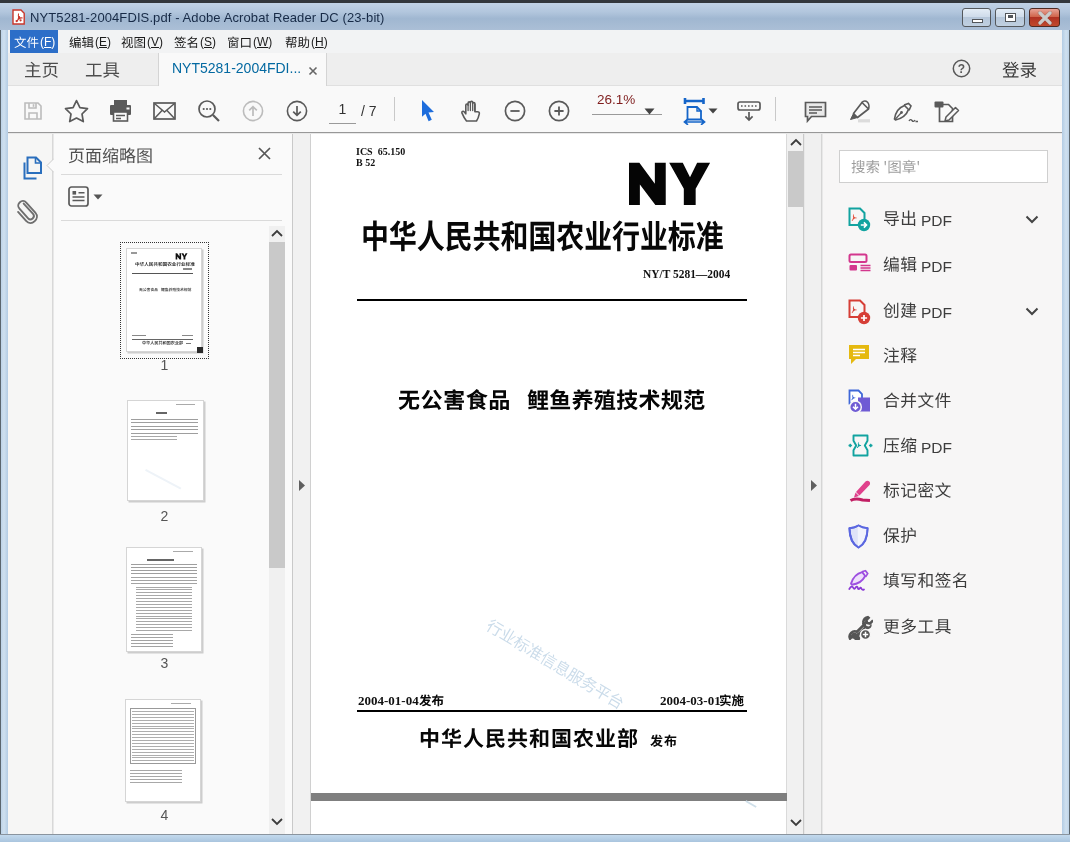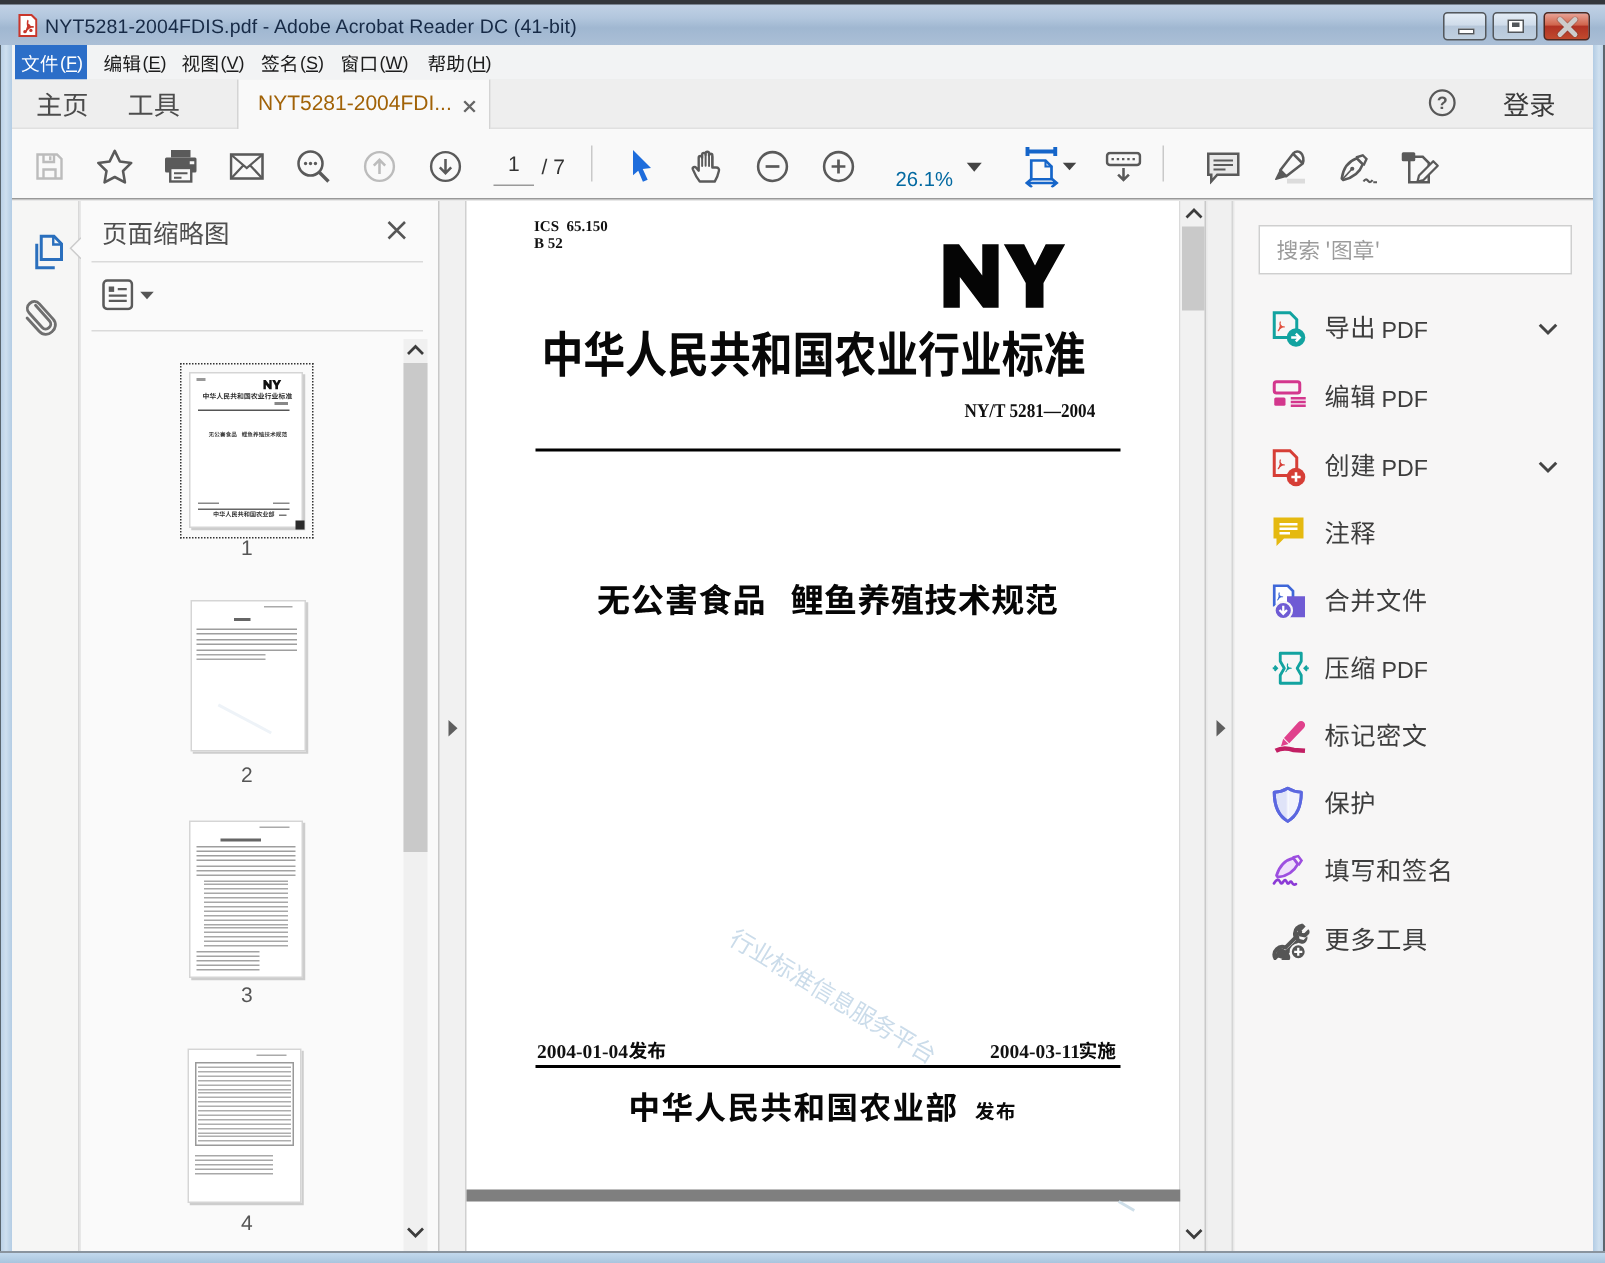--- a/index.html
+++ b/index.html
@@ -13,21 +13,21 @@
 <div class="a" style="left:0;top:30px;width:8px;height:812px;background:linear-gradient(90deg,#5b666e 0,#5b666e 1px,#bdd3e8 1px,#cfe0ef 4px,#b3cce4 8px)"></div>
 <div class="a" style="left:1062px;top:30px;width:8px;height:812px;background:linear-gradient(270deg,#5b666e 0,#5b666e 1px,#bdd3e8 1px,#cfe0ef 4px,#b3cce4 8px)"></div>
 <div class="a" style="left:0;top:834px;width:1070px;height:8px;background:linear-gradient(180deg,#8a949e 0,#8a949e 1px,#c3d9ed 1px,#b7d0e6 55%,#a9c4de 100%)"></div>
 <svg class="a" style="left:12px;top:9px" width="13" height="16" viewBox="0 0 13 16">
 <path d="M1 1h8l3.2 3.2V15H1z" fill="#fff" stroke="#c9372c" stroke-width="1.4"></path>
 <path d="M6.5 4.2c.5 0 .8.9.3 2.3.6 1 1.4 1.7 2.2 1.9.9-.1 1.6 0 1.7.5.1.5-.6.8-1.8.6-.9.4-1.8.9-2.5 1.6-.5 1.2-1.2 2-1.8 1.8-.5-.2-.4-1 .6-1.9.3-.8.6-1.7 1-2.6-.4-.9-.5-1.8-.3-2.6.1-.9.3-1.6.6-1.6z" fill="#c9372c"></path>
 <circle cx="4.6" cy="12.1" r="1.1" fill="#c9372c"></circle>
     <circle cx="8.6" cy="11.3" r="1.1" fill="#c9372c"></circle>
     <circle cx="7" cy="8" r="1" fill="#c9372c"></circle>
 </svg>
-<div class="a" style="left:30px;top:10px;font-size:13px;letter-spacing:.1px;color:#172a46">NYT5281-2004FDIS.pdf - Adobe Acrobat Reader DC (41-bit)</div>
+<div class="a" style="left:30px;top:10px;font-size:13px;letter-spacing:.1px;color:#172a46">NYT5281-2004FDIS.pdf - Adobe Acrobat Reader DC (23-bit)</div>
 <div class="a" style="left:962px;top:8px;width:29px;height:19px;border:1px solid #54585c;border-radius:3px;background:linear-gradient(180deg,#e4edf6 0%,#cfdcea 45%,#b6c7da 50%,#c0d0e0 100%)">
     <div class="a" style="left:9px;top:10px;width:11px;height:4px;background:#fff;border:1px solid #52565a"></div>
   </div>
 <div class="a" style="left:995px;top:8px;width:30px;height:19px;border:1px solid #54585c;border-radius:3px;background:linear-gradient(180deg,#e4edf6 0%,#cfdcea 45%,#b6c7da 50%,#c0d0e0 100%)">
     <div class="a" style="left:9px;top:4px;width:11px;height:9px;background:#fff;border:1px solid #52565a"></div>
     <div class="a" style="left:12px;top:6px;width:5px;height:3px;background:#52565a"></div>
   </div>
 <div class="a" style="left:1029px;top:8px;width:31px;height:19px;border:1px solid #4e2a22;border-radius:3px;background:linear-gradient(180deg,#e8a396 0%,#d0654c 45%,#b13223 50%,#c04a2d 100%)">
     <svg class="a" style="left:7px;top:2px" width="16" height="14" viewBox="0 0 16 14">
       <path d="M3 2 L13 12 M13 2 L3 12" stroke="#fdfdfb" stroke-width="3.2" stroke-linecap="round"></path>
@@ -77,21 +77,21 @@
 <svg class="t" style="left:24px;top:57.6px;" width="38" height="23" viewBox="0 0 38 23">
     <g transform="translate(0,18.4)">
       <path d="M6.5 -13.9C7.6 -13.1 8.8 -12.0 9.5 -11.2H1.8V-9.9H8.0V-6.1H2.6V-4.8H8.0V-0.5H1.0V0.8H16.6V-0.5H9.5V-4.8H15.0V-6.1H9.5V-9.9H15.7V-11.2H10.0L10.9 -11.8C10.2 -12.6 8.7 -13.8 7.6 -14.6Z M25.6 -8.1V-4.9C25.6 -3.0 24.9 -1.0 18.4 0.3C18.7 0.6 19.0 1.1 19.2 1.4C26.0 -0.1 27.0 -2.5 27.0 -4.9V-8.1ZM27.0 -1.9C29.1 -1.0 31.7 0.5 33.0 1.5L33.8 0.4C32.4 -0.6 29.8 -1.9 27.8 -2.8ZM20.5 -10.4V-2.2H21.8V-9.2H30.8V-2.3H32.2V-10.4H25.9C26.2 -11.0 26.5 -11.8 26.9 -12.5H33.9V-13.7H18.8V-12.5H25.4C25.1 -11.8 24.8 -11.0 24.6 -10.4Z" fill="#4c4c4c"></path>
     </g>
   </svg>
 <svg class="t" style="left:85px;top:57.6px;" width="38" height="23" viewBox="0 0 38 23">
     <g transform="translate(0,18.4)">
       <path d="M0.9 -1.3V0.1H16.6V-1.3H9.4V-11.4H15.8V-12.7H1.8V-11.4H8.0V-1.3Z M28.1 -1.5C30.0 -0.6 32.1 0.6 33.3 1.4L34.3 0.4C33.0 -0.4 30.9 -1.5 28.9 -2.4ZM23.2 -2.3C22.2 -1.4 20.0 -0.2 18.2 0.5C18.5 0.7 19.0 1.1 19.2 1.4C20.9 0.7 23.1 -0.4 24.5 -1.5ZM21.2 -13.9V-3.7H18.4V-2.5H34.1V-3.7H31.5V-13.9ZM22.5 -3.7V-5.3H30.2V-3.7ZM22.5 -10.3H30.2V-8.8H22.5ZM22.5 -11.3V-12.8H30.2V-11.3ZM22.5 -7.8H30.2V-6.2H22.5Z" fill="#4c4c4c"></path>
     </g>
   </svg>
-<div class="a" style="left:172px;top:60px;width:132px;font-size:14px;color:#a16207">NYT5281-2004FDI...</div>
+<div class="a" style="left:172px;top:60px;width:132px;font-size:14px;color:#0369a1">NYT5281-2004FDI...</div>
 <svg class="a" style="left:308px;top:66px" width="10" height="10" viewBox="0 0 10 10">
     <path d="M1.5 1.5 L8.5 8.5 M8.5 1.5 L1.5 8.5" stroke="#666" stroke-width="1.6"></path>
   </svg>
 <svg class="a" style="left:952px;top:59px" width="19" height="19" viewBox="0 0 19 19">
     <circle cx="9.5" cy="9.5" r="8.2" fill="none" stroke="#585858" stroke-width="1.5"></circle>
     <text x="9.5" y="13.6" font-size="12" font-weight="bold" text-anchor="middle" fill="#585858" font-family="Liberation Sans">?</text>
   </svg>
 <svg class="t" style="left:1002px;top:57.6px;" width="38" height="23" viewBox="0 0 38 23">
     <g transform="translate(0,18.4)">
       <path d="M5.0 -6.2H12.3V-4.0H5.0ZM3.6 -7.3V-2.9H13.7V-7.3ZM15.4 -12.5C14.8 -11.8 13.8 -11.0 12.9 -10.4C12.5 -10.8 12.1 -11.2 11.7 -11.7C12.6 -12.3 13.6 -13.1 14.4 -13.8L13.4 -14.6C12.9 -13.9 12.0 -13.1 11.1 -12.5C10.7 -13.2 10.3 -13.9 9.9 -14.7L8.8 -14.3C9.5 -12.7 10.5 -11.1 11.7 -9.8H5.9C6.9 -10.9 7.8 -12.2 8.3 -13.7L7.4 -14.1L7.2 -14.0H1.8V-12.9H6.6C6.1 -12.1 5.5 -11.2 4.8 -10.5C4.3 -11.1 3.3 -11.8 2.5 -12.2L1.8 -11.5C2.6 -11.0 3.5 -10.3 4.0 -9.7C2.9 -8.7 1.7 -7.9 0.5 -7.4C0.7 -7.1 1.1 -6.7 1.3 -6.4C2.8 -7.1 4.3 -8.2 5.6 -9.5V-8.7H11.9V-9.6C13.2 -8.3 14.6 -7.2 16.1 -6.5C16.3 -6.9 16.7 -7.4 17.0 -7.6C15.8 -8.1 14.7 -8.8 13.7 -9.7C14.6 -10.3 15.6 -11.1 16.4 -11.8ZM11.4 -2.8C11.1 -2.0 10.6 -0.9 10.1 -0.2H6.1L7.1 -0.5C7.0 -1.1 6.5 -2.1 6.1 -2.7L4.9 -2.3C5.3 -1.7 5.7 -0.8 5.9 -0.2H1.1V1.0H16.5V-0.2H11.5C11.9 -0.8 12.3 -1.6 12.7 -2.4Z M19.8 -5.5C21.0 -4.9 22.4 -3.9 23.0 -3.3L24.0 -4.2C23.3 -4.8 21.8 -5.8 20.7 -6.4ZM19.8 -13.7V-12.5H30.5L30.4 -10.9H20.4V-9.7H30.3L30.2 -8.1H18.7V-6.9H25.6V-3.7C23.0 -2.7 20.4 -1.6 18.7 -0.9L19.4 0.2C21.1 -0.5 23.4 -1.5 25.6 -2.5V-0.0C25.6 0.2 25.5 0.3 25.2 0.3C24.9 0.3 23.9 0.3 22.9 0.3C23.1 0.6 23.3 1.1 23.4 1.4C24.7 1.4 25.6 1.4 26.2 1.2C26.7 1.1 26.9 0.7 26.9 -0.0V-4.1C28.4 -1.9 30.6 -0.2 33.3 0.7C33.5 0.4 33.9 -0.2 34.2 -0.4C32.3 -0.9 30.6 -1.9 29.3 -3.1C30.4 -3.8 31.7 -4.8 32.8 -5.7L31.7 -6.5C30.9 -5.7 29.6 -4.7 28.5 -3.9C27.9 -4.7 27.3 -5.5 26.9 -6.4V-6.9H34.0V-8.1H31.6C31.7 -9.9 31.9 -12.0 31.9 -13.7L30.9 -13.8L30.6 -13.7Z" fill="#3a3a3a"></path>
@@ -143,21 +143,21 @@
 <path d="M9.1 7.4v5.2M11.4 5.5v7M13.7 5.5v7.1M15.9 6.5v6.2" stroke="#5a5a5a" stroke-width="1.3" stroke-linecap="round"></path>
   </svg>
 <svg class="a" style="left:504px;top:100px" width="22" height="22" viewBox="0 0 22 22">
 <circle cx="11" cy="11" r="9.6" fill="none" stroke="#5a5a5a" stroke-width="1.7"></circle>
 <path d="M6.4 11h9.2" stroke="#5a5a5a" stroke-width="1.8"></path>
   </svg>
 <svg class="a" style="left:548px;top:100px" width="22" height="22" viewBox="0 0 22 22">
 <circle cx="11" cy="11" r="9.6" fill="none" stroke="#5a5a5a" stroke-width="1.7"></circle>
 <path d="M6.4 11h9.2M11 6.4v9.2" stroke="#5a5a5a" stroke-width="1.8"></path>
   </svg>
-<div class="a" style="left:592px;top:112px;width:70px;height:23px;border-bottom:1.5px solid #9a9a9a;font-size:13.5px;color:#0369a1;padding-left:5px">26.1%</div>
+<div class="a" style="left:592px;top:92px;width:70px;height:23px;border-bottom:1.5px solid #9a9a9a;font-size:13.5px;color:#7f1d1d;padding-left:5px">26.1%</div>
 <svg class="a" style="left:644px;top:108px" width="11" height="7" viewBox="0 0 11 7">
     <path d="M0.5 0.5 L10.5 0.5 L5.5 6.5 Z" fill="#444"></path>
   </svg>
 <svg class="a" style="left:683px;top:98px" width="23" height="27" viewBox="0 0 23 27">
 <path d="M2 0 v6 M2 3 h18.5 M20.5 0 v6" fill="none" stroke="#1565c9" stroke-width="2.6"></path>
 <path d="M4.5 9 h9.5 l4 4 v8.5 h-13.5 z" fill="none" stroke="#1565c9" stroke-width="1.8"></path>
 <path d="M14 9 v4 h4.5" fill="none" stroke="#1565c9" stroke-width="1.4"></path>
 <path d="M1.5 24 h20 M5 21 L1.5 24 L5 26.8 M18 21 L21.5 24 L18 26.8" stroke="#1565c9" stroke-width="1.7" fill="none"></path>
   </svg>
 <svg class="a" style="left:708px;top:108px" width="10" height="6" viewBox="0 0 10 6">
@@ -378,21 +378,21 @@
     <g transform="translate(0,16.8)">
       <path d="M7.0 -12.5V-11.3H14.8V-12.5ZM4.3 -13.5C3.5 -12.3 1.9 -10.9 0.6 -10.0C0.8 -9.7 1.1 -9.3 1.3 -9.0C2.7 -10.0 4.4 -11.6 5.4 -13.0ZM6.3 -8.1V-6.9H11.6V-0.3C11.6 -0.0 11.5 0.1 11.2 0.1C10.9 0.1 9.9 0.1 8.7 0.0C8.9 0.4 9.1 0.9 9.1 1.2C10.7 1.2 11.6 1.2 12.1 1.1C12.7 0.8 12.9 0.5 12.9 -0.3V-6.9H15.3V-8.1ZM4.9 -10.0C3.8 -8.2 2.0 -6.3 0.4 -5.2C0.6 -4.9 1.1 -4.4 1.2 -4.1C1.8 -4.6 2.5 -5.2 3.1 -5.8V1.3H4.3V-7.1C4.9 -7.9 5.5 -8.8 6.0 -9.6Z M29.4 -9.7C28.7 -8.0 27.6 -5.6 26.7 -4.2L27.7 -3.6C28.6 -5.1 29.7 -7.3 30.5 -9.2ZM17.0 -9.4C17.9 -7.6 18.8 -5.2 19.2 -3.8L20.4 -4.2C20.0 -5.6 19.0 -8.0 18.1 -9.8ZM25.1 -13.2V-0.7H22.4V-13.2H21.1V-0.7H16.7V0.4H30.8V-0.7H26.3V-13.2Z M38.9 -12.2V-11.1H45.8V-12.2ZM43.9 -5.2C44.6 -3.6 45.4 -1.5 45.6 -0.3L46.7 -0.7C46.4 -1.9 45.7 -4.0 44.9 -5.5ZM39.3 -5.5C38.8 -3.8 38.1 -2.1 37.2 -0.9C37.5 -0.8 38.0 -0.4 38.2 -0.3C39.1 -1.5 39.9 -3.4 40.4 -5.2ZM38.2 -8.4V-7.3H41.6V-0.3C41.6 -0.1 41.5 -0.0 41.3 0.0C41.1 0.0 40.3 0.0 39.5 -0.0C39.6 0.4 39.8 0.9 39.9 1.2C41.0 1.2 41.7 1.2 42.2 1.0C42.6 0.8 42.8 0.4 42.8 -0.3V-7.3H46.7V-8.4ZM34.6 -13.4V-10.0H32.2V-8.9H34.4C33.8 -6.9 32.8 -4.6 31.8 -3.4C32.0 -3.1 32.3 -2.6 32.5 -2.3C33.3 -3.3 34.0 -5.0 34.6 -6.8V1.3H35.8V-7.1C36.4 -6.3 37.0 -5.3 37.3 -4.8L38.0 -5.8C37.7 -6.2 36.3 -8.0 35.8 -8.5V-8.9H37.9V-10.0H35.8V-13.4Z M47.9 -12.2C48.7 -11.1 49.6 -9.6 50.0 -8.6L51.1 -9.2C50.7 -10.1 49.7 -11.6 48.9 -12.7ZM47.9 -0.0 49.1 0.5C49.8 -1.0 50.7 -3.1 51.4 -4.8L50.3 -5.4C49.6 -3.5 48.6 -1.3 47.9 -0.0ZM54.1 -6.3H57.4V-4.2H54.1ZM54.1 -7.4V-9.5H57.4V-7.4ZM56.8 -12.9C57.3 -12.2 57.8 -11.2 58.0 -10.6H54.3C54.7 -11.4 55.1 -12.2 55.3 -13.0L54.2 -13.3C53.4 -10.8 52.1 -8.4 50.5 -6.9C50.7 -6.7 51.2 -6.3 51.4 -6.1C51.9 -6.7 52.4 -7.3 52.9 -8.1V1.3H54.1V0.1H62.4V-0.9H58.6V-3.1H61.7V-4.2H58.6V-6.3H61.7V-7.4H58.6V-9.5H62.0V-10.6H58.1L59.1 -11.1C58.8 -11.7 58.3 -12.6 57.8 -13.3ZM54.1 -3.1H57.4V-0.9H54.1Z M68.9 -8.5V-7.5H76.7V-8.5ZM68.9 -6.2V-5.2H76.7V-6.2ZM67.8 -10.8V-9.8H78.0V-10.8ZM71.5 -13.0C71.9 -12.4 72.4 -11.5 72.6 -10.9L73.7 -11.4C73.4 -11.9 73.0 -12.8 72.5 -13.4ZM68.7 -3.9V1.3H69.7V0.6H75.8V1.2H76.9V-3.9ZM69.7 -0.4V-2.9H75.8V-0.4ZM66.9 -13.4C66.1 -11.0 64.8 -8.6 63.3 -7.0C63.5 -6.7 63.9 -6.1 64.0 -5.9C64.5 -6.5 65.0 -7.2 65.5 -7.9V1.3H66.6V-9.9C67.1 -10.9 67.6 -12.0 68.0 -13.1Z M82.8 -8.8H90.2V-7.5H82.8ZM82.8 -6.6H90.2V-5.3H82.8ZM82.8 -11.0H90.2V-9.7H82.8ZM82.7 -3.2V-0.6C82.7 0.7 83.2 1.0 85.0 1.0C85.4 1.0 88.3 1.0 88.7 1.0C90.3 1.0 90.7 0.5 90.8 -1.5C90.5 -1.6 90.0 -1.8 89.7 -2.0C89.6 -0.3 89.5 -0.1 88.6 -0.1C88.0 -0.1 85.6 -0.1 85.1 -0.1C84.1 -0.1 83.9 -0.2 83.9 -0.6V-3.2ZM90.7 -3.1C91.4 -2.1 92.2 -0.7 92.5 0.2L93.6 -0.3C93.3 -1.2 92.5 -2.5 91.8 -3.5ZM80.9 -3.3C80.5 -2.3 79.9 -0.9 79.2 0.0L80.3 0.5C80.9 -0.4 81.5 -1.8 81.9 -2.8ZM85.2 -3.8C86.0 -3.1 86.9 -2.0 87.3 -1.3L88.3 -1.9C87.9 -2.6 87.0 -3.6 86.1 -4.3H91.4V-12.0H86.6C86.8 -12.4 87.1 -12.9 87.3 -13.4L85.9 -13.6C85.8 -13.1 85.6 -12.5 85.3 -12.0H81.6V-4.3H86.1Z M95.9 -12.8V-7.1C95.9 -4.7 95.8 -1.5 94.7 0.7C95.0 0.8 95.5 1.1 95.7 1.3C96.5 -0.2 96.8 -2.2 96.9 -4.1H99.5V-0.2C99.5 0.1 99.4 0.1 99.2 0.1C99.0 0.1 98.3 0.1 97.5 0.1C97.7 0.4 97.8 1.0 97.9 1.3C99.0 1.3 99.6 1.3 100.0 1.1C100.4 0.9 100.6 0.5 100.6 -0.2V-12.8ZM97.0 -11.7H99.5V-9.1H97.0ZM97.0 -8.0H99.5V-5.3H97.0C97.0 -5.9 97.0 -6.5 97.0 -7.1ZM107.9 -6.3C107.6 -4.9 107.0 -3.7 106.3 -2.7C105.6 -3.7 105.0 -4.9 104.6 -6.3ZM102.0 -12.8V1.3H103.1V-6.3H103.5C104.0 -4.6 104.7 -3.1 105.7 -1.8C104.9 -0.9 104.1 -0.2 103.2 0.3C103.4 0.5 103.8 0.9 103.9 1.2C104.8 0.7 105.6 -0.0 106.3 -0.9C107.1 0.0 108.0 0.8 108.9 1.3C109.1 1.0 109.5 0.6 109.7 0.4C108.7 -0.1 107.8 -0.8 107.0 -1.7C108.0 -3.2 108.8 -5.0 109.3 -7.2L108.6 -7.4L108.3 -7.4H103.1V-11.7H107.6V-9.7C107.6 -9.5 107.6 -9.5 107.3 -9.5C107.1 -9.4 106.2 -9.4 105.2 -9.5C105.4 -9.2 105.6 -8.8 105.6 -8.4C106.8 -8.4 107.7 -8.4 108.2 -8.6C108.7 -8.8 108.8 -9.1 108.8 -9.7V-12.8Z M117.0 -6.1C117.0 -5.5 116.9 -5.0 116.7 -4.5H111.9V-3.5H116.4C115.4 -1.4 113.7 -0.3 110.8 0.2C111.0 0.5 111.4 1.0 111.5 1.2C114.6 0.5 116.6 -0.8 117.6 -3.5H122.5C122.2 -1.3 121.9 -0.4 121.5 -0.1C121.4 0.1 121.2 0.1 120.8 0.1C120.5 0.1 119.4 0.1 118.4 -0.0C118.6 0.3 118.8 0.7 118.8 1.1C119.8 1.1 120.7 1.1 121.2 1.1C121.8 1.1 122.1 1.0 122.5 0.7C123.1 0.2 123.4 -1.1 123.8 -4.0C123.8 -4.1 123.8 -4.5 123.8 -4.5H118.0C118.1 -5.0 118.2 -5.5 118.3 -6.0ZM121.8 -10.8C120.9 -9.8 119.6 -9.0 118.0 -8.4C116.8 -9.0 115.8 -9.7 115.1 -10.5L115.3 -10.8ZM116.0 -13.5C115.2 -12.1 113.6 -10.4 111.3 -9.3C111.6 -9.1 111.9 -8.6 112.1 -8.4C112.9 -8.8 113.6 -9.3 114.3 -9.9C114.9 -9.1 115.7 -8.5 116.7 -8.0C114.8 -7.3 112.7 -7.0 110.6 -6.8C110.8 -6.5 111.0 -6.0 111.1 -5.7C113.5 -6.0 115.9 -6.5 118.0 -7.3C119.9 -6.6 122.1 -6.1 124.6 -5.9C124.7 -6.2 125.0 -6.7 125.3 -7.0C123.1 -7.1 121.1 -7.4 119.5 -7.9C121.2 -8.8 122.7 -9.9 123.7 -11.4L123.0 -11.9L122.8 -11.8H116.3C116.6 -12.3 117.0 -12.7 117.3 -13.2Z M128.4 -10.1C129.0 -8.9 129.6 -7.3 129.9 -6.4L131.0 -6.8C130.8 -7.7 130.1 -9.2 129.5 -10.4ZM137.7 -10.5C137.3 -9.3 136.5 -7.7 135.9 -6.7L137.0 -6.3C137.6 -7.3 138.4 -8.8 138.9 -10.1ZM126.4 -5.6V-4.4H132.9V1.3H134.2V-4.4H140.8V-5.6H134.2V-11.2H139.9V-12.4H127.3V-11.2H132.9V-5.6Z M144.2 -5.5V1.3H145.4V0.4H153.2V1.2H154.4V-5.5ZM145.4 -0.8V-4.3H153.2V-0.8ZM143.3 -6.8C143.9 -7.1 144.9 -7.1 154.1 -7.6C154.5 -7.1 154.8 -6.6 155.1 -6.2L156.1 -6.9C155.3 -8.3 153.4 -10.3 151.8 -11.6L150.9 -11.0C151.7 -10.3 152.5 -9.5 153.2 -8.6L145.0 -8.3C146.4 -9.6 147.9 -11.2 149.1 -13.0L147.9 -13.5C146.7 -11.5 144.8 -9.5 144.2 -8.9C143.7 -8.4 143.3 -8.1 142.9 -8.0C143.1 -7.7 143.3 -7.1 143.3 -6.8Z" fill="#cbdcea"></path>
     </g>
   </svg>
 <div class="a" style="left:358px;top:693px;font-family:'Liberation Serif',serif;font-weight:bold;font-size:13px;color:#111">2004-01-04</div>
 <svg class="t" style="left:419px;top:691.9px;" width="28" height="16" viewBox="0 0 28 16">
     <g transform="translate(0,13.1)">
       <path d="M8.3 -9.9C8.8 -9.3 9.5 -8.5 9.8 -8.1L11.0 -8.9C10.7 -9.3 10.0 -10.1 9.5 -10.6ZM1.7 -6.3C1.8 -6.5 2.3 -6.5 3.0 -6.5H4.6C3.8 -4.1 2.5 -2.2 0.2 -1.1C0.6 -0.8 1.1 -0.2 1.3 0.2C2.9 -0.7 4.0 -1.8 4.9 -3.1C5.2 -2.5 5.7 -1.9 6.2 -1.4C5.2 -0.8 4.2 -0.4 3.0 -0.2C3.2 0.2 3.6 0.7 3.8 1.1C5.1 0.8 6.4 0.3 7.4 -0.4C8.5 0.3 9.8 0.8 11.3 1.1C11.5 0.7 11.9 0.1 12.2 -0.2C10.9 -0.5 9.7 -0.8 8.7 -1.4C9.7 -2.3 10.6 -3.5 11.1 -5.1L10.0 -5.6L9.7 -5.5H6.1C6.2 -5.9 6.3 -6.2 6.4 -6.5H11.8L11.8 -8.0H6.8C6.9 -8.8 7.1 -9.6 7.2 -10.4L5.5 -10.7C5.4 -9.8 5.2 -8.8 5.0 -8.0H3.3C3.6 -8.6 4.0 -9.4 4.2 -10.1L2.6 -10.4C2.4 -9.4 1.9 -8.4 1.7 -8.1C1.6 -7.9 1.4 -7.7 1.2 -7.6C1.3 -7.2 1.6 -6.6 1.7 -6.3ZM7.4 -2.2C6.8 -2.8 6.2 -3.4 5.8 -4.1H8.9C8.5 -3.4 8.0 -2.8 7.4 -2.2Z M17.2 -10.7C17.0 -10.1 16.8 -9.4 16.6 -8.8H13.2V-7.4H16.0C15.2 -5.9 14.1 -4.5 12.7 -3.6C13.0 -3.2 13.4 -2.6 13.6 -2.2C14.2 -2.7 14.7 -3.1 15.2 -3.6V0.0H16.7V-4.1H18.6V1.1H20.2V-4.1H22.2V-1.6C22.2 -1.5 22.2 -1.4 22.0 -1.4C21.8 -1.4 21.1 -1.4 20.6 -1.4C20.8 -1.1 21.0 -0.5 21.0 -0.1C22.0 -0.1 22.6 -0.1 23.1 -0.3C23.6 -0.5 23.8 -0.9 23.8 -1.6V-5.5H20.2V-7.0H18.6V-5.5H16.6C17.0 -6.1 17.3 -6.8 17.6 -7.4H24.4V-8.8H18.2C18.4 -9.3 18.6 -9.8 18.7 -10.3Z" fill="#0a0a0a"></path>
     </g>
   </svg>
-<div class="a" style="left:660px;top:693px;font-family:'Liberation Serif',serif;font-weight:bold;font-size:13px;color:#111">2004-03-11</div>
+<div class="a" style="left:660px;top:693px;font-family:'Liberation Serif',serif;font-weight:bold;font-size:13px;color:#111">2004-03-01</div>
 <svg class="t" style="left:719px;top:691.9px;" width="28" height="16" viewBox="0 0 28 16">
     <g transform="translate(0,13.1)">
       <path d="M6.6 -0.8C8.2 -0.4 9.9 0.4 10.8 1.1L11.7 -0.1C10.7 -0.7 9.0 -1.5 7.3 -1.9ZM2.9 -6.8C3.6 -6.4 4.4 -5.8 4.7 -5.4L5.6 -6.5C5.2 -6.9 4.4 -7.5 3.8 -7.8ZM1.6 -4.9C2.3 -4.6 3.1 -4.0 3.5 -3.6L4.4 -4.7C4.0 -5.1 3.1 -5.6 2.5 -5.9ZM1.0 -9.5V-6.6H2.5V-8.1H10.0V-6.6H11.6V-9.5H7.4C7.2 -9.9 6.9 -10.4 6.6 -10.8L5.1 -10.3C5.3 -10.1 5.4 -9.8 5.6 -9.5ZM0.9 -3.4V-2.2H4.9C4.2 -1.3 3.0 -0.6 1.0 -0.2C1.3 0.1 1.6 0.7 1.8 1.1C4.5 0.4 6.0 -0.7 6.7 -2.2H11.7V-3.4H7.2C7.5 -4.6 7.6 -6.0 7.6 -7.5H6.0C6.0 -5.9 6.0 -4.5 5.6 -3.4Z M14.7 -10.3C14.8 -9.8 15.1 -9.2 15.2 -8.7H13.0V-7.3H14.2C14.1 -4.4 14.0 -1.7 12.8 0.1C13.2 0.3 13.6 0.8 13.9 1.1C14.9 -0.3 15.3 -2.4 15.5 -4.6H16.4C16.4 -1.7 16.3 -0.7 16.2 -0.4C16.1 -0.3 16.0 -0.2 15.8 -0.2C15.6 -0.2 15.3 -0.2 14.9 -0.3C15.1 0.1 15.2 0.6 15.2 1.0C15.8 1.1 16.2 1.1 16.6 1.0C16.9 0.9 17.1 0.8 17.4 0.5C17.6 0.1 17.7 -1.1 17.8 -4.2L17.8 -5.4C17.8 -5.6 17.8 -6.0 17.8 -6.0H15.6L15.6 -7.3H17.9C17.8 -7.2 17.7 -7.0 17.6 -6.9C17.9 -6.7 18.4 -6.1 18.6 -5.8L18.8 -6.0V-4.6L17.8 -4.2L18.3 -2.9L18.8 -3.1V-0.8C18.8 0.7 19.2 1.1 20.7 1.1C21.0 1.1 22.6 1.1 22.9 1.1C24.1 1.1 24.5 0.6 24.7 -1.0C24.3 -1.1 23.8 -1.3 23.5 -1.5C23.4 -0.4 23.3 -0.2 22.8 -0.2C22.4 -0.2 21.1 -0.2 20.8 -0.2C20.2 -0.2 20.1 -0.2 20.1 -0.8V-3.8L20.8 -4.1V-1.2H22.1V-4.7L22.9 -5.1L22.8 -3.1C22.8 -2.9 22.8 -2.9 22.6 -2.9C22.6 -2.9 22.4 -2.9 22.2 -2.9C22.4 -2.6 22.5 -2.1 22.5 -1.8C22.8 -1.8 23.2 -1.8 23.5 -1.9C23.9 -2.1 24.1 -2.3 24.1 -2.8C24.1 -3.2 24.1 -4.5 24.1 -6.2L24.2 -6.4L23.2 -6.8L23.0 -6.6L22.9 -6.5L22.1 -6.1V-7.4H20.8V-5.6L20.1 -5.2V-6.5H19.2C19.4 -6.8 19.7 -7.2 19.9 -7.7H24.5V-9.0H20.5C20.6 -9.5 20.8 -9.9 20.9 -10.3L19.4 -10.6C19.1 -9.4 18.7 -8.3 18.0 -7.4V-8.7H15.8L16.6 -9.0C16.5 -9.4 16.2 -10.1 16.0 -10.7Z" fill="#0a0a0a"></path>
     </g>
   </svg>
 <div class="hr" style="left:357px;top:710px;width:390px;height:1.6px"></div>
 <svg class="t" style="left:419px;top:723.9px;" width="223" height="28" viewBox="0 0 223 28">
     <g transform="translate(0,22.1)">
       <path d="M9.1 -17.9V-14.2H1.8V-3.5H4.4V-4.7H9.1V1.9H11.8V-4.7H16.5V-3.7H19.2V-14.2H11.8V-17.9ZM4.4 -7.2V-11.7H9.1V-7.2ZM16.5 -7.2H11.8V-11.7H16.5Z M32.9 -17.5V-13.6C31.7 -13.2 30.5 -12.8 29.4 -12.5C29.7 -12.0 30.1 -11.1 30.3 -10.5C31.1 -10.8 32.0 -11.0 32.9 -11.3V-10.5C32.9 -8.2 33.6 -7.5 36.1 -7.5C36.6 -7.5 38.6 -7.5 39.1 -7.5C41.1 -7.5 41.8 -8.3 42.1 -10.9C41.4 -11.1 40.4 -11.4 39.9 -11.8C39.7 -10.0 39.6 -9.7 38.9 -9.7C38.4 -9.7 36.8 -9.7 36.4 -9.7C35.6 -9.7 35.5 -9.8 35.5 -10.6V-12.1C37.7 -12.9 39.8 -13.8 41.6 -14.9L39.8 -16.8C38.6 -16.0 37.1 -15.3 35.5 -14.6V-17.5ZM28.4 -17.9C27.1 -15.7 24.8 -13.7 22.6 -12.4C23.1 -11.9 24.0 -10.9 24.4 -10.5C25.0 -10.9 25.7 -11.3 26.3 -11.9V-7.1H28.8V-14.4C29.5 -15.2 30.2 -16.1 30.7 -17.1ZM23.0 -4.7V-2.3H31.2V1.9H33.8V-2.3H42.1V-4.7H33.8V-7.1H31.2V-4.7Z M52.8 -17.8C52.8 -14.2 53.2 -4.8 44.6 -0.2C45.4 0.4 46.2 1.2 46.7 1.8C51.1 -0.7 53.3 -4.6 54.5 -8.3C55.7 -4.6 58.0 -0.5 62.7 1.7C63.0 1.0 63.8 0.1 64.5 -0.5C57.2 -3.7 55.9 -11.6 55.6 -14.5C55.7 -15.8 55.7 -16.9 55.7 -17.8Z M68.3 2.0C69.0 1.6 70.1 1.4 76.5 -0.2C76.3 -0.7 76.2 -1.8 76.2 -2.6L70.9 -1.4V-5.3H76.4C77.6 -1.3 79.8 1.6 82.5 1.6C84.4 1.6 85.3 0.9 85.6 -2.6C84.9 -2.9 84.0 -3.4 83.5 -3.9C83.3 -1.8 83.1 -0.9 82.6 -0.9C81.4 -0.9 80.1 -2.7 79.1 -5.3H85.2V-7.6H78.5C78.3 -8.4 78.2 -9.2 78.2 -10.0H83.7V-16.9H68.3V-2.1C68.3 -1.1 67.7 -0.5 67.2 -0.2C67.6 0.3 68.2 1.3 68.3 2.0ZM75.9 -7.6H70.9V-10.0H75.6C75.6 -9.2 75.7 -8.4 75.9 -7.6ZM70.9 -14.6H81.1V-12.3H70.9Z M100.0 -2.9C101.8 -1.4 104.3 0.6 105.5 1.9L108.0 0.4C106.7 -0.9 104.0 -2.8 102.3 -4.1ZM94.4 -4.1C93.3 -2.6 91.0 -0.9 89.0 0.1C89.6 0.5 90.6 1.3 91.1 1.9C93.2 0.7 95.5 -1.2 97.1 -3.0ZM89.7 -13.8V-11.4H93.5V-7.3H88.9V-4.9H108.1V-7.3H103.6V-11.4H107.5V-13.8H103.6V-17.7H100.9V-13.8H96.1V-17.7H93.5V-13.8ZM96.1 -7.3V-11.4H100.9V-7.3Z M120.8 -15.9V0.9H123.3V-0.8H126.7V0.7H129.3V-15.9ZM123.3 -3.2V-13.5H126.7V-3.2ZM118.7 -17.7C116.8 -16.9 113.7 -16.2 111.0 -15.9C111.3 -15.3 111.6 -14.4 111.7 -13.9C112.6 -14.0 113.7 -14.1 114.7 -14.3V-11.6H110.9V-9.3H114.1C113.3 -6.9 111.9 -4.5 110.5 -3.0C110.9 -2.4 111.5 -1.3 111.7 -0.6C112.9 -1.8 113.9 -3.7 114.7 -5.6V1.8H117.2V-5.9C117.9 -5.0 118.6 -3.9 119.0 -3.2L120.4 -5.3C120.0 -5.8 118.0 -8.1 117.2 -8.9V-9.3H120.3V-11.6H117.2V-14.8C118.3 -15.1 119.4 -15.4 120.4 -15.7Z M137.0 -4.8V-2.7H147.9V-4.8H146.4L147.5 -5.4C147.2 -5.9 146.5 -6.7 146.0 -7.3H147.1V-9.4H143.6V-11.4H147.6V-13.6H137.2V-11.4H141.2V-9.4H137.8V-7.3H141.2V-4.8ZM144.2 -6.6C144.7 -6.0 145.3 -5.3 145.7 -4.8H143.6V-7.3H145.5ZM133.6 -17.0V1.8H136.2V0.8H148.7V1.8H151.3V-17.0ZM136.2 -1.5V-14.7H148.7V-1.5Z M158.8 1.9C159.4 1.5 160.4 1.2 166.3 -0.5C166.2 -1.1 166.1 -2.1 166.1 -2.8L161.5 -1.6V-7.1C162.4 -8.0 163.2 -9.0 163.8 -10.1C165.6 -5.0 168.4 -0.9 172.5 1.4C172.9 0.8 173.8 -0.2 174.4 -0.7C172.2 -1.8 170.4 -3.4 169.0 -5.4C170.2 -6.3 171.8 -7.4 173.0 -8.5L170.9 -10.2C170.1 -9.3 168.8 -8.2 167.7 -7.4C166.7 -9.1 166.0 -10.9 165.4 -12.9H170.9V-10.5H173.6V-15.2H166.2C166.4 -15.9 166.6 -16.6 166.8 -17.3L164.2 -17.8C164.0 -16.9 163.8 -16.0 163.5 -15.2H155.7V-10.5H158.2V-12.9H162.5C160.8 -9.5 158.2 -7.1 154.3 -5.7C154.8 -5.2 155.7 -4.2 156.1 -3.6C157.1 -4.1 158.1 -4.6 159.0 -5.1V-2.1C159.0 -1.2 158.2 -0.5 157.7 -0.3C158.1 0.2 158.7 1.3 158.8 1.9Z M177.3 -12.7C178.3 -10.1 179.4 -6.7 179.9 -4.7L182.4 -5.6C181.9 -7.6 180.6 -10.9 179.7 -13.4ZM193.5 -13.4C192.8 -10.9 191.5 -7.9 190.5 -5.9V-17.6H187.9V-1.6H185.1V-17.6H182.5V-1.6H177.1V0.9H196.0V-1.6H190.5V-5.6L192.4 -4.6C193.5 -6.6 194.8 -9.6 195.8 -12.3Z M210.8 -16.8V1.8H213.0V-14.6H215.3C214.9 -13.0 214.2 -10.8 213.6 -9.3C215.2 -7.6 215.7 -6.1 215.7 -4.9C215.7 -4.2 215.5 -3.7 215.2 -3.5C215.0 -3.4 214.7 -3.3 214.4 -3.3C214.1 -3.3 213.7 -3.3 213.2 -3.3C213.6 -2.7 213.8 -1.6 213.8 -1.0C214.4 -1.0 215.0 -1.0 215.5 -1.1C216.0 -1.1 216.5 -1.3 216.9 -1.6C217.6 -2.1 218.0 -3.1 218.0 -4.6C218.0 -6.0 217.7 -7.7 216.0 -9.6C216.8 -11.4 217.6 -13.8 218.3 -15.9L216.6 -16.9L216.2 -16.8ZM202.7 -13.3H206.3C206.1 -12.2 205.6 -10.9 205.1 -9.9H202.5L203.9 -10.2C203.7 -11.1 203.2 -12.3 202.7 -13.3ZM202.7 -17.4C203.0 -16.8 203.2 -16.1 203.4 -15.5H199.4V-13.3H202.2L200.5 -12.8C201.0 -11.9 201.4 -10.7 201.6 -9.9H198.9V-7.6H210.1V-9.9H207.5C208.0 -10.8 208.4 -11.9 208.8 -12.9L207.1 -13.3H209.6V-15.5H206.0C205.8 -16.3 205.4 -17.2 205.0 -18.0ZM199.8 -6.1V1.8H202.2V0.9H206.7V1.7H209.2V-6.1ZM202.2 -1.3V-3.8H206.7V-1.3Z" fill="#070707"></path>
     </g>

